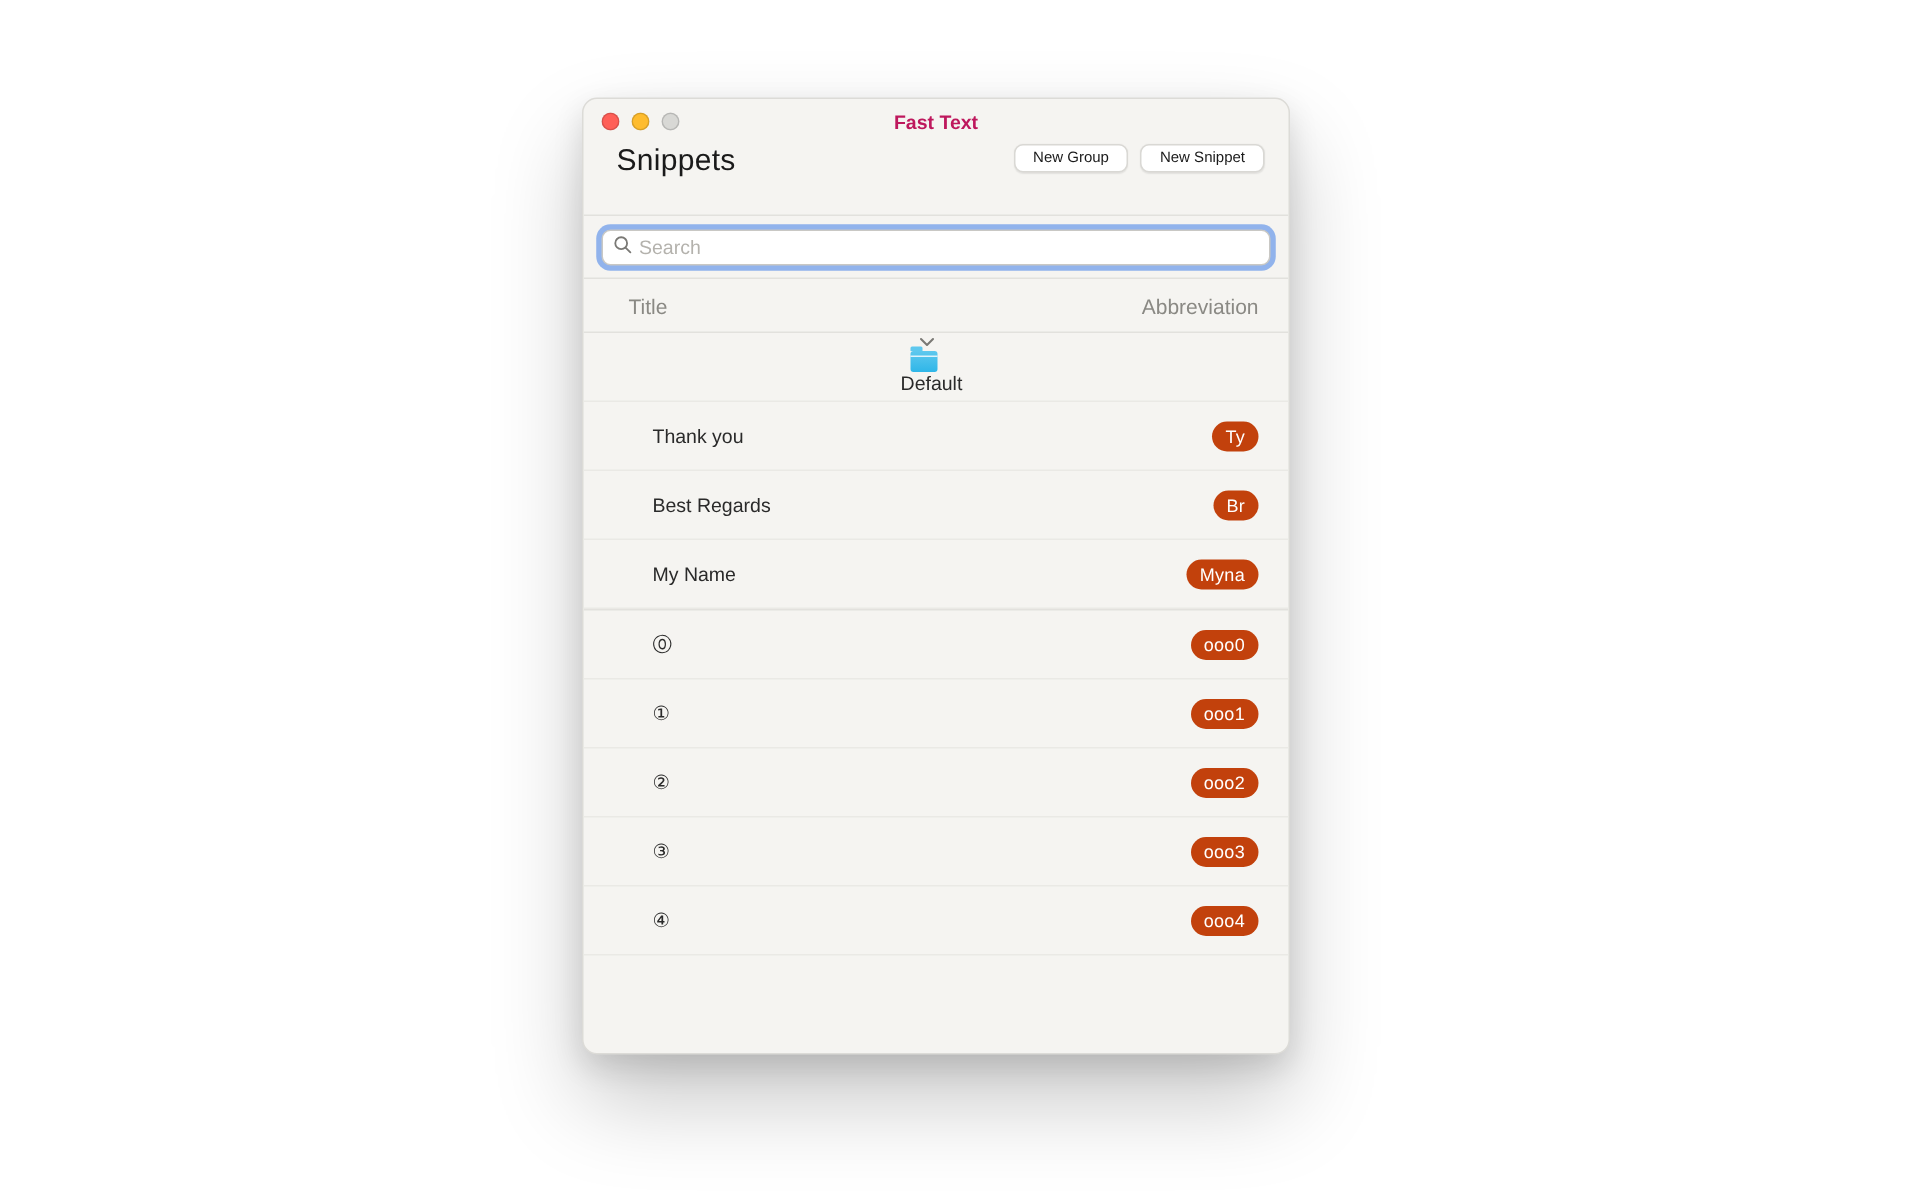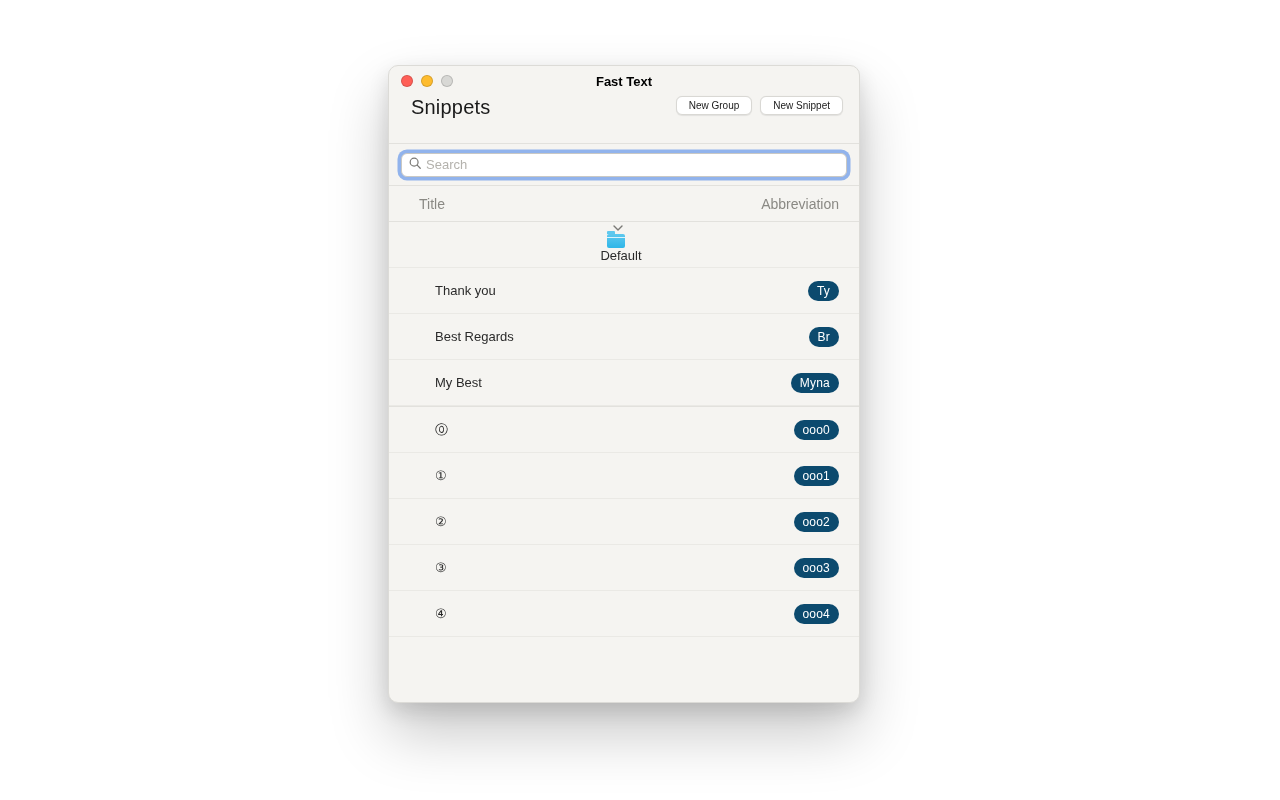--- a/index.html
+++ b/index.html
@@ -25,21 +25,21 @@
     display: flex; align-items: center;
     position: relative;
   }
   .traffic { display: flex; gap: 8px; margin-left: 12px; }
   .dot { width: 12px; height: 12px; border-radius: 50%; border: 0.5px solid rgba(0,0,0,0.15); }
   .dot.red    { background: #ff5f57; }
   .dot.yellow { background: #febc2e; }
   .dot.gray   { background: #d8d8d5; }
   .win-title {
     position: absolute; left: 0; right: 0; text-align: center;
-    font-weight: 600; font-size: 13px; color: #000000;
+    font-weight: 600; font-size: 13px; color: #be185d;
     pointer-events: none;
   }
   .toolbar {
     height: 48px; flex: 0 0 48px;
     display: flex; align-items: flex-start;
     padding: 0 16px 0 22px;
     border-bottom: 1px solid #e2e1dd;
   }
   .toolbar h1 { font-size: 20px; font-weight: 500; margin: 0; flex: 1; color: #1a1a1a; letter-spacing: 0.2px; }
   .tb-btn {
@@ -110,21 +110,21 @@
     background: rgba(255,255,255,0.8);
   }
   .group-name { font-size: 13px; color: #2a2a2a; }
   .item-row {
     height: 46px; display: flex; align-items: center;
     padding: 0 20px 0 46px;
     border-bottom: 1px solid #eae9e5;
   }
   .item-title { flex: 1; font-size: 13px; color: #2a2a2a; }
   .abbr {
-    background: #0c4a6e;
+    background: #c2410c;
     color: #ffffff;
     font-size: 12px; font-weight: 400;
     padding: 3px 9px;
     border-radius: 999px;
     letter-spacing: 0.2px;
     text-align: center;
   }
   .group-block { border-bottom: 1px solid #e2e1dd; }
   .group-block:last-child { border-bottom: none; }
 </style>
@@ -178,21 +178,21 @@
         </div>
         <div class="item-row">
           <span class="item-title">Thank you</span>
           <span class="abbr">Ty</span>
         </div>
         <div class="item-row">
           <span class="item-title">Best Regards</span>
           <span class="abbr">Br</span>
         </div>
         <div class="item-row">
-          <span class="item-title">My Best</span>
+          <span class="item-title">My Name</span>
           <span class="abbr">Myna</span>
         </div>
       </div>
       <div class="group-block">
         <div class="item-row">
           <span class="item-title">⓪</span>
           <span class="abbr">ooo0</span>
         </div>
         <div class="item-row">
           <span class="item-title">①</span>

